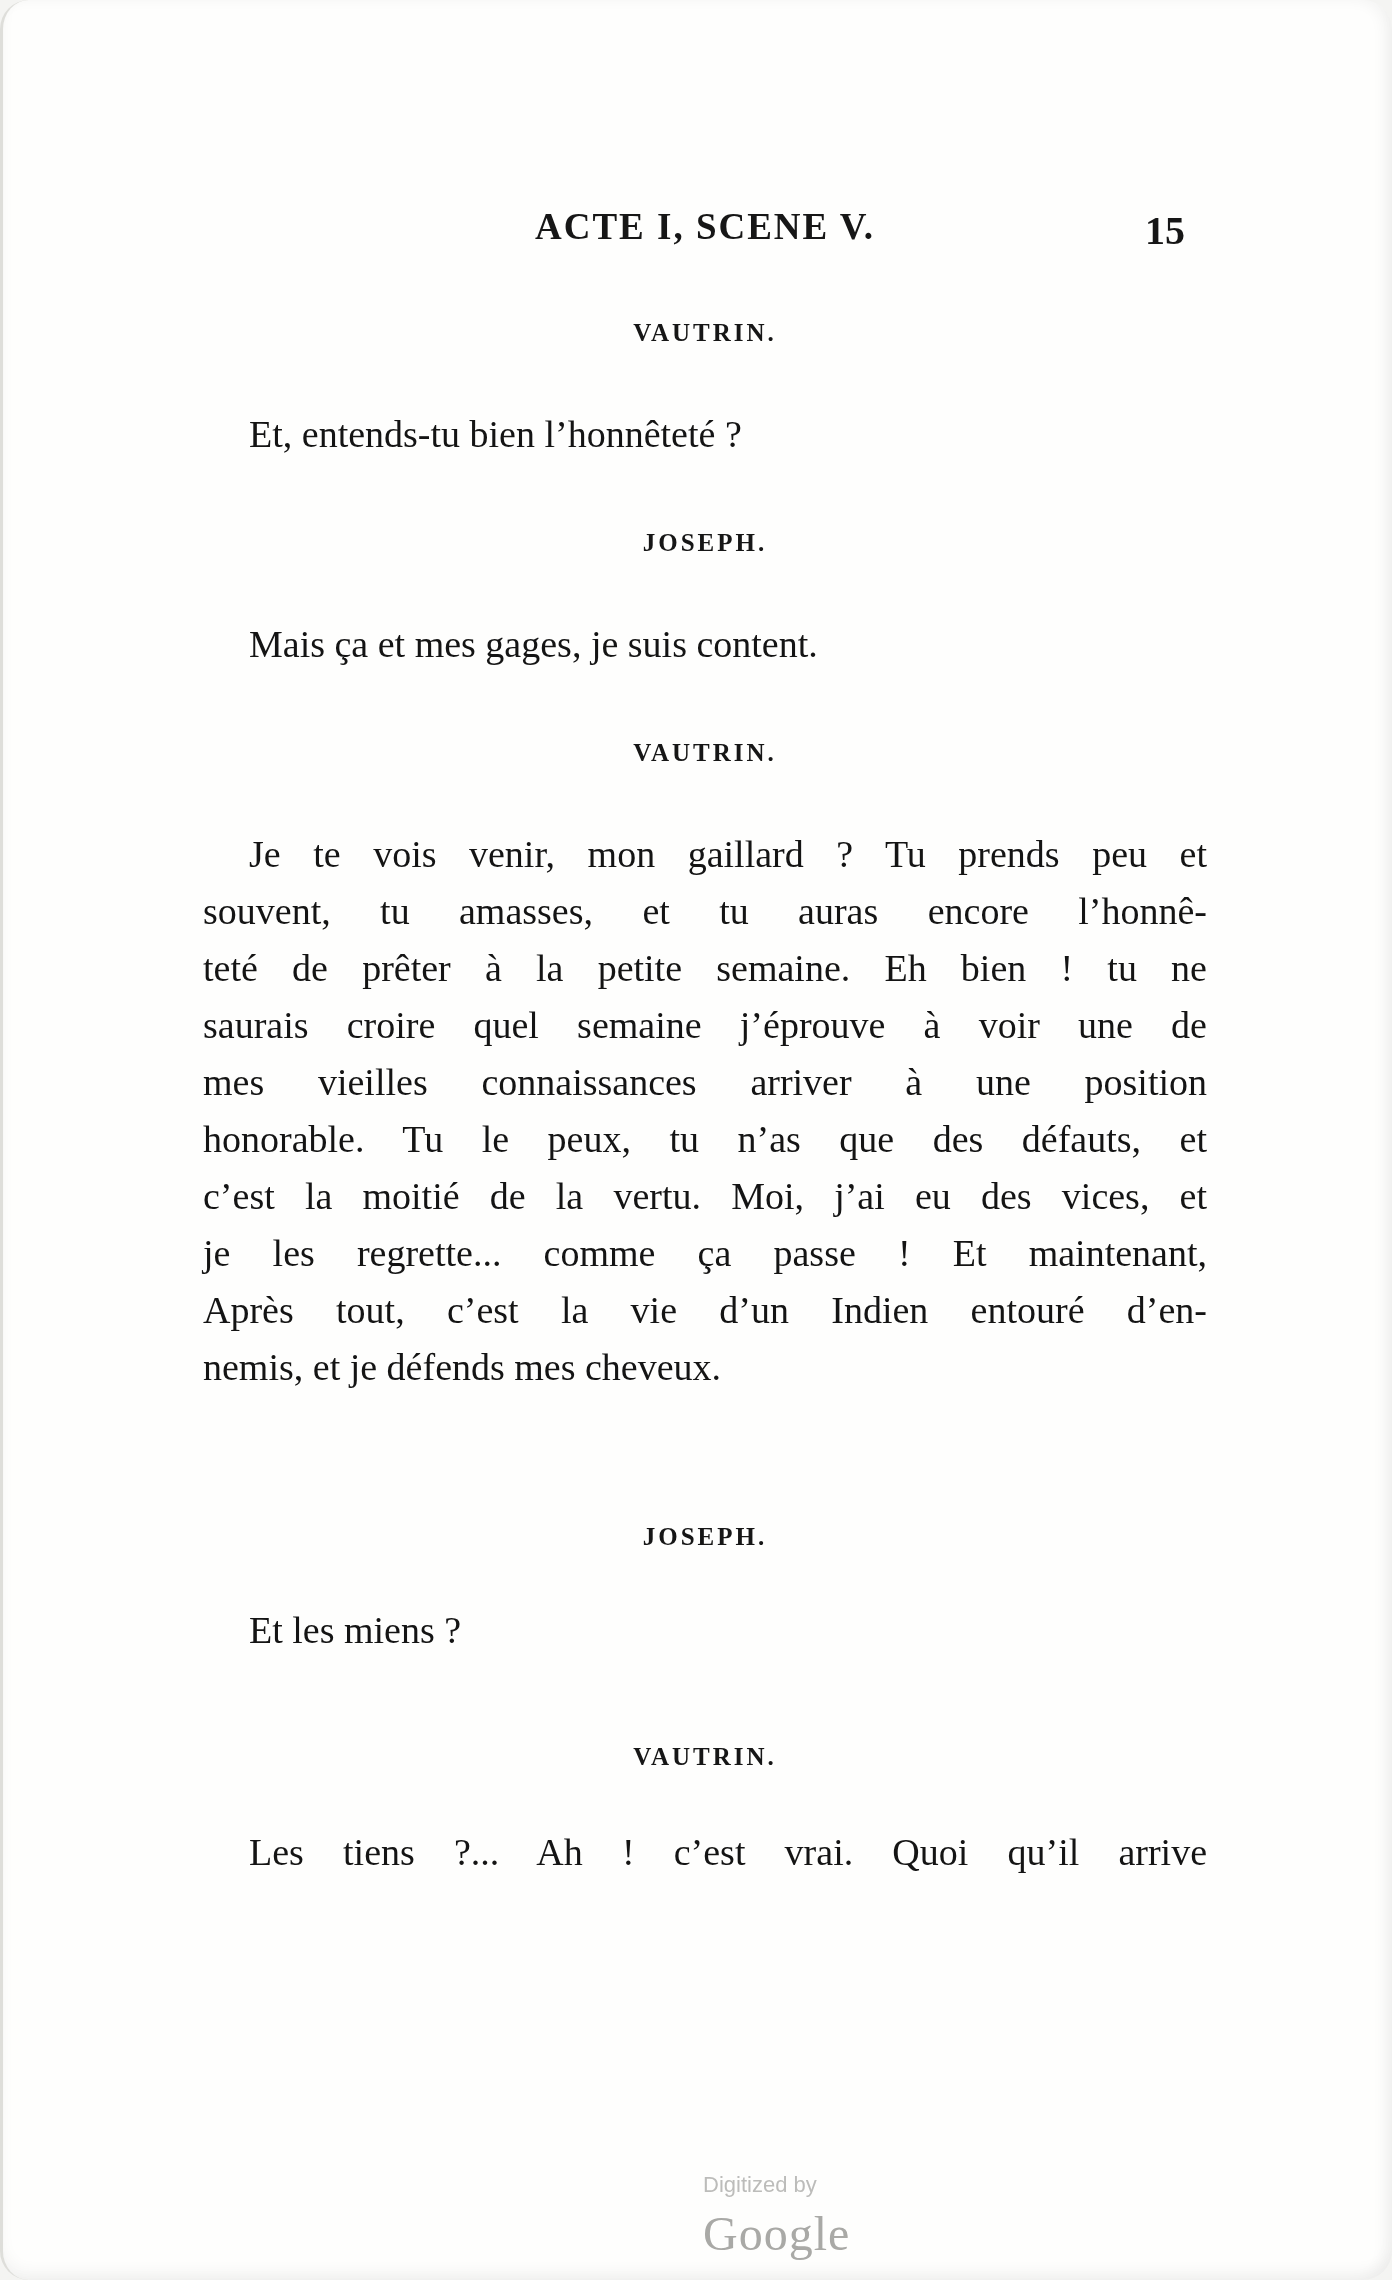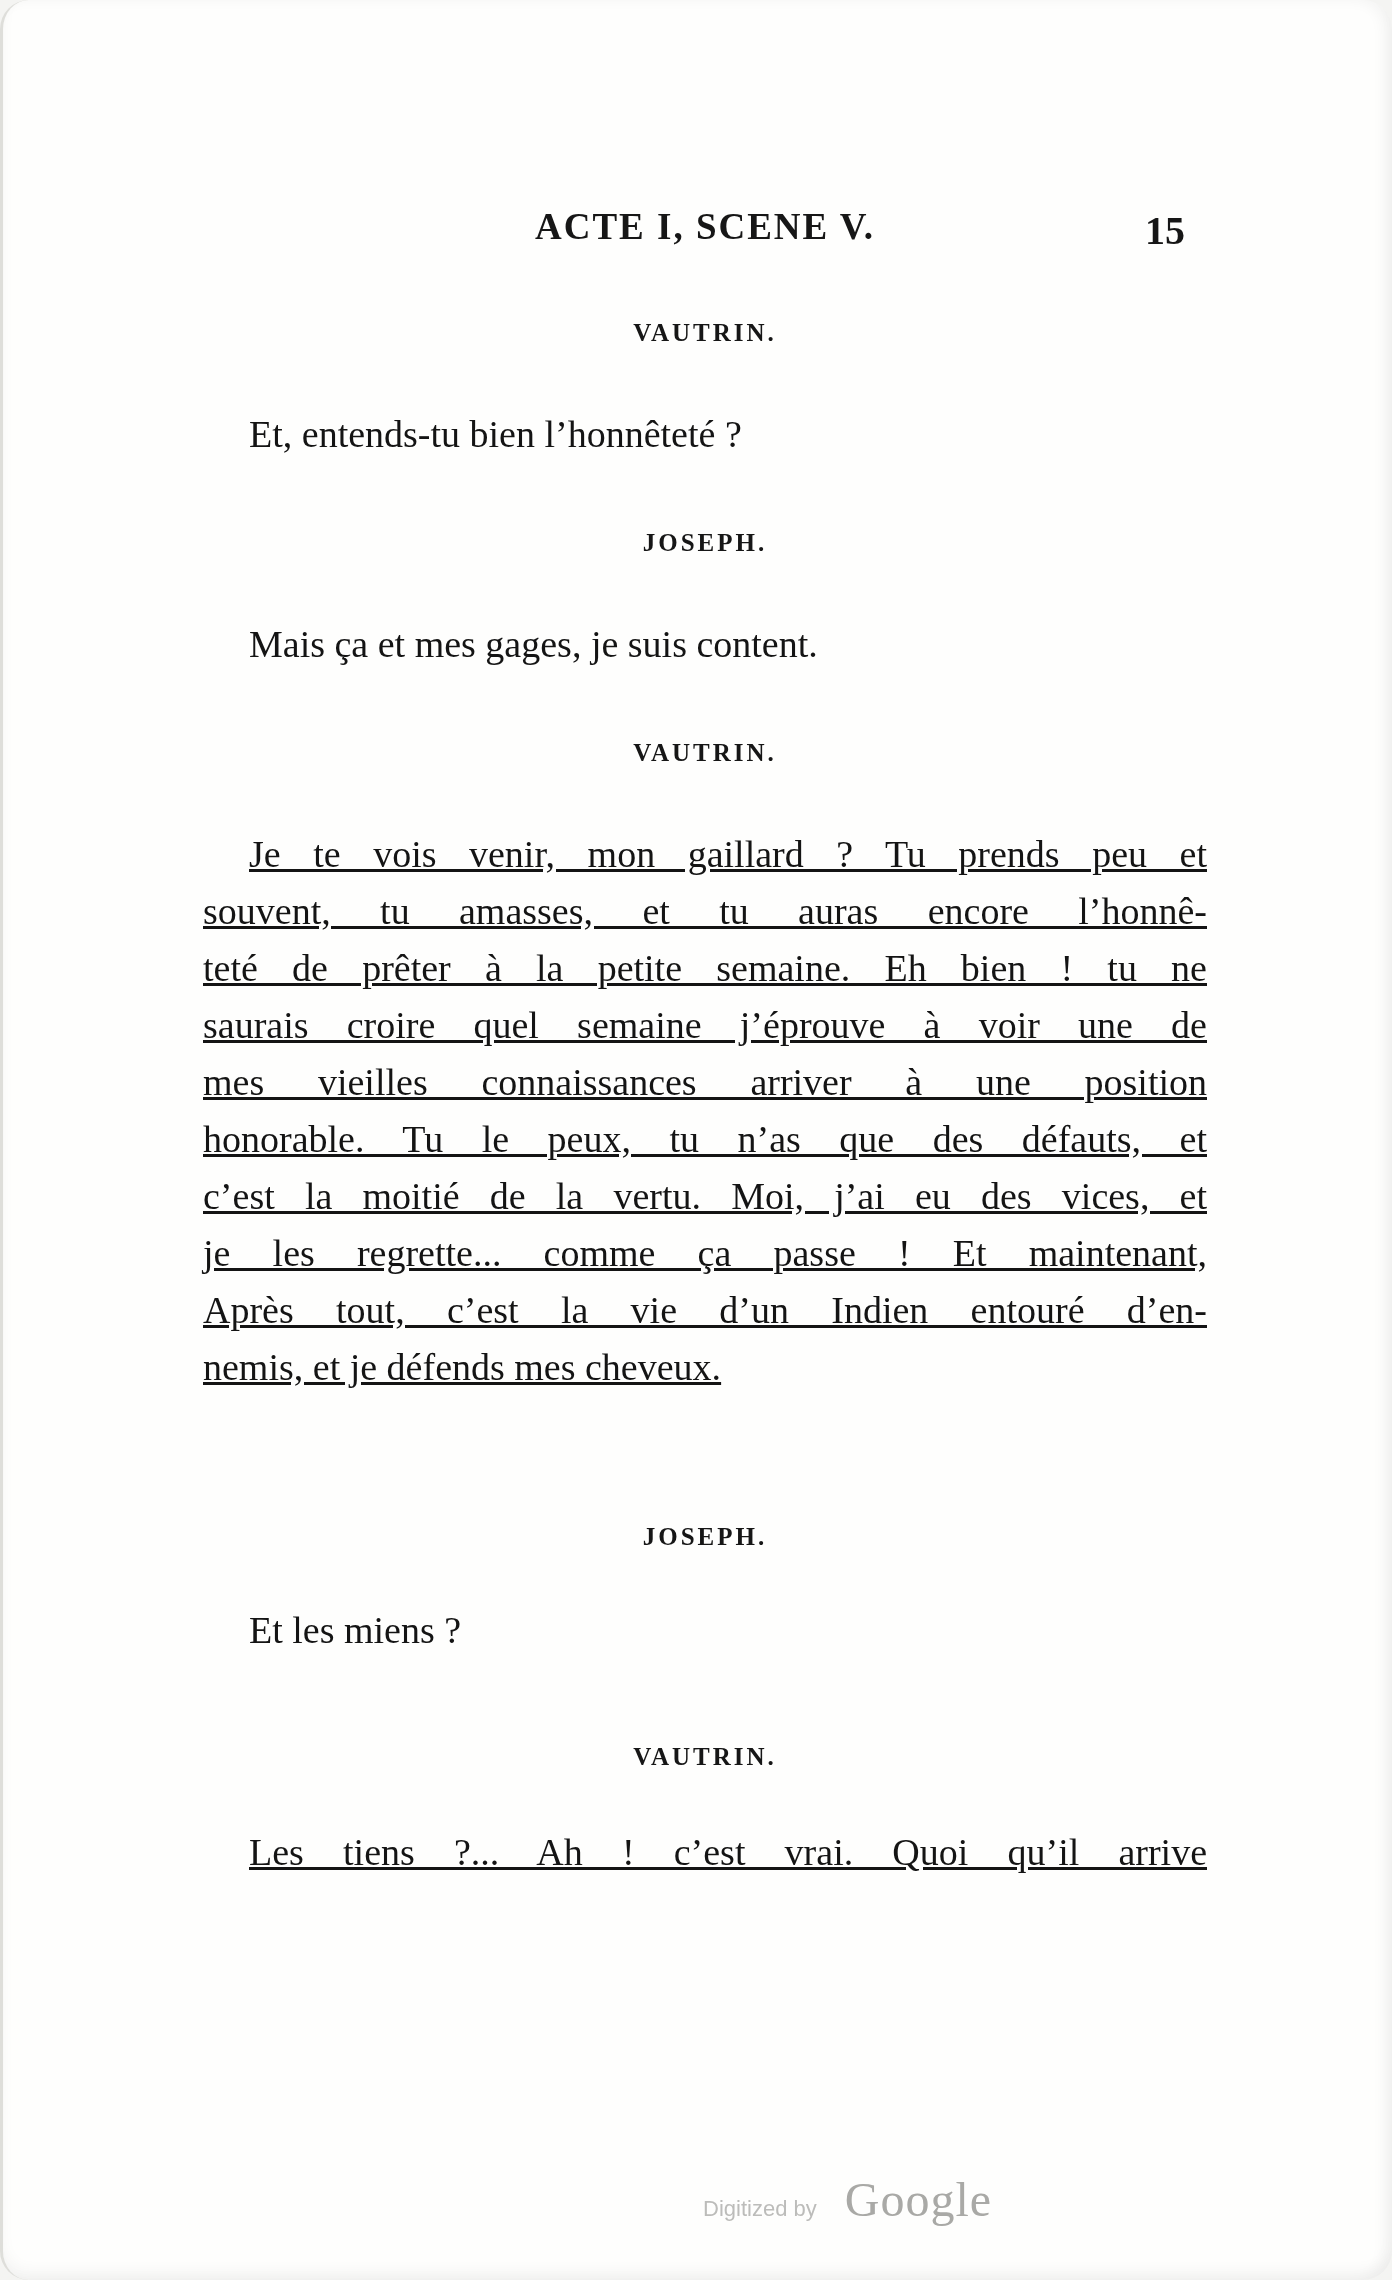--- a/index.html
+++ b/index.html
@@ -48,21 +48,21 @@
     letter-spacing: 3px;
     line-height: 31px;
   }
   p { margin: 0; }
   .line {
     font-size: 38px;
     line-height: 57px;
     text-indent: 46px;
     color: #141414;
   }
-  .para { color: #141414; text-decoration: underline; }
+  .para { color: #141414; }
   .pline {
     font-size: 38px;
     line-height: 57px;
     text-align: justify;
     text-align-last: justify;
   }
   .pline.last { text-align-last: left; }
   .para .pline:first-child { text-indent: 46px; }
   .justify-all .pline.last { text-align-last: justify; }
 
@@ -73,21 +73,22 @@
   .mt50 { margin-top: 50px; }
   .mt82 { margin-top: 82px; }
   .mt52 { margin-top: 52px; }
 
   .footer {
     position: absolute;
     left: 700px;
     top: 2172px;
     display: flex;
     align-items: baseline;
-    gap: 28px;
+    gap: 8px;
+    flex-direction: column;
   }
   .digitized {
     font-family: "Liberation Sans", sans-serif;
     font-size: 22px;
     color: #bcbcba;
   }
   .google {
     font-family: "Liberation Serif", serif;
     font-size: 48px;
     color: #a9a9a6;

